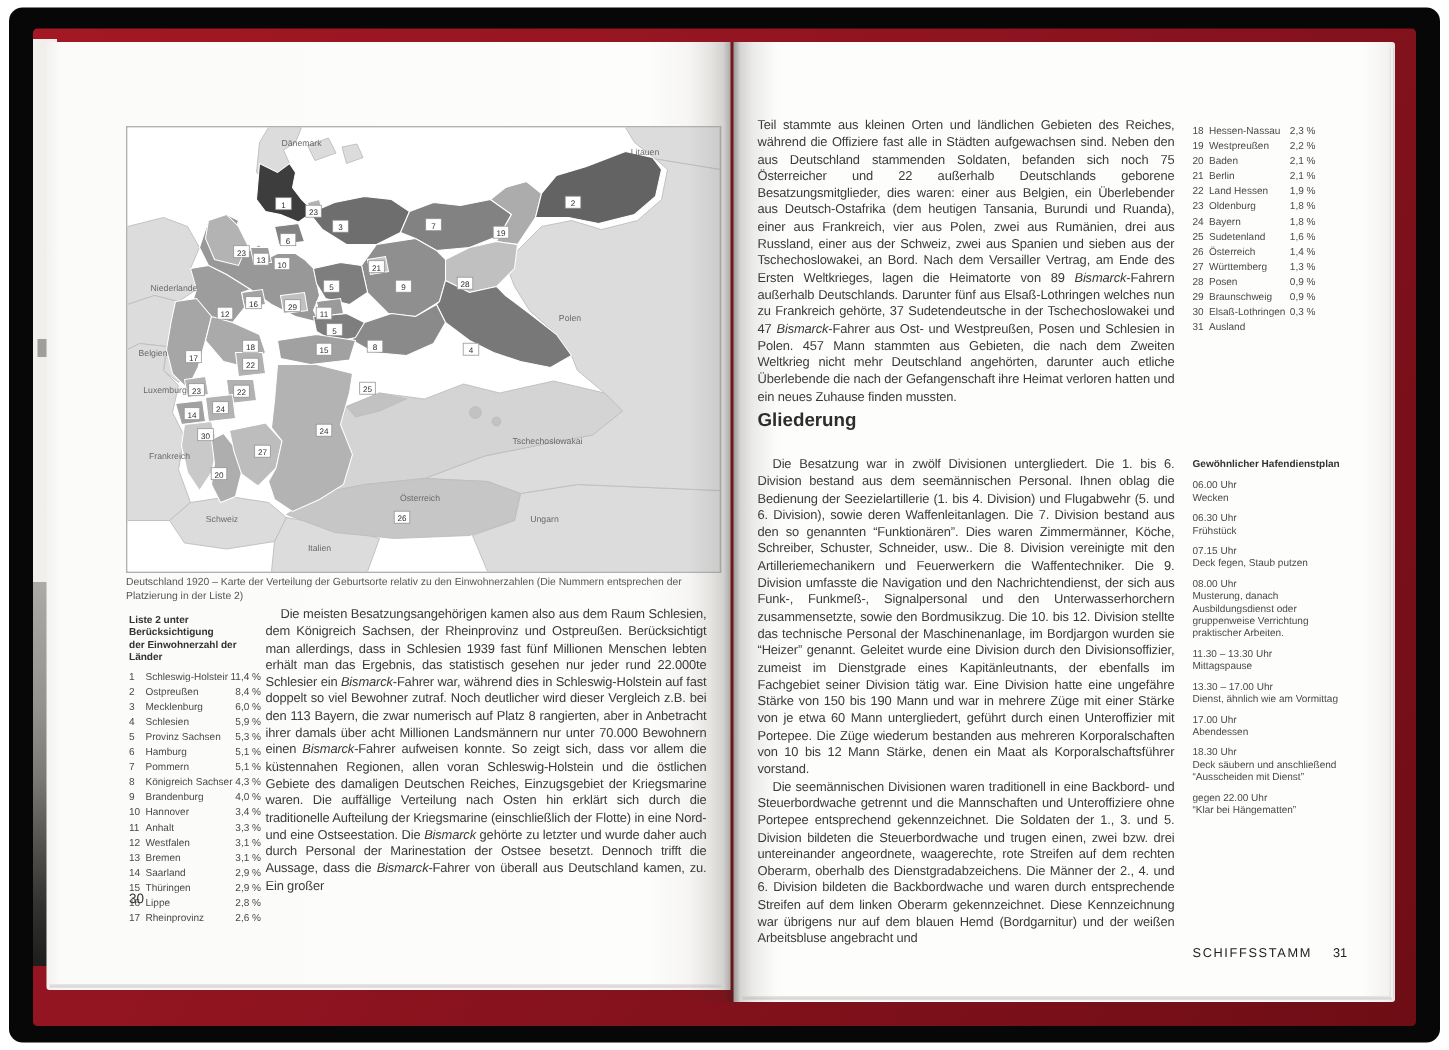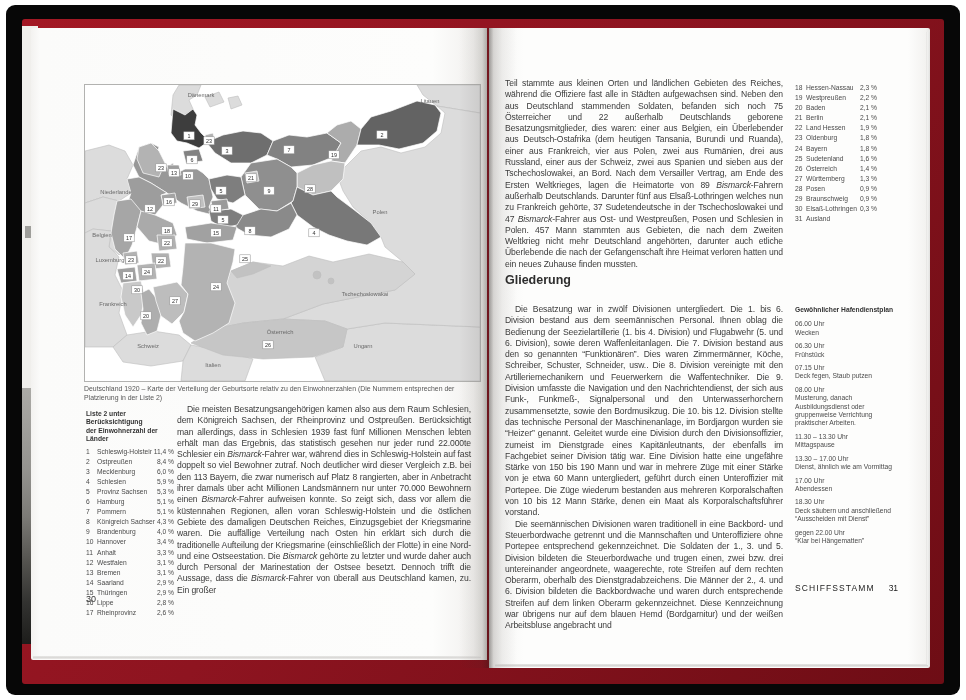--- a/index.html
+++ b/index.html
@@ -52,21 +52,21 @@
   .para{margin:0;}
   .para.indent{text-indent:10px;}
   .para i{font-style:italic;margin-top:31px;}
   .section-heading{position:absolute;left:16px;top:245px;font-size:12.5px;font-weight:bold;color:#2d2d2d;}
   
   .schedule{position:absolute;left:306px;top:278px;width:104px;font-size:6.7px;line-height:8.4px;color:#4a4a4a;}
   .schedule .sch-title{font-weight:bold;color:#333;margin-bottom:6px;}
   .entry{margin-bottom:5px;}
   
   .footer-left{position:absolute;left:55px;top:566px;font-size:9px;color:#333;}
-  .footer-right{position:absolute;left:306px;top:555px;font-size:8.5px;color:#222;
+  .footer-right{position:absolute;left:306px;top:602px;font-size:8.5px;color:#222;
        letter-spacing:1.1px;white-space:nowrap;}
   .footer-right .pgnum{margin-left:14px;letter-spacing:0;}
 </style>
 </head>
 <body>
 
 <div class="frame-black"></div>
 <div class="book-cover"></div>
 <div class="prev-page-strip">
   <div class="prev-photo"></div>

